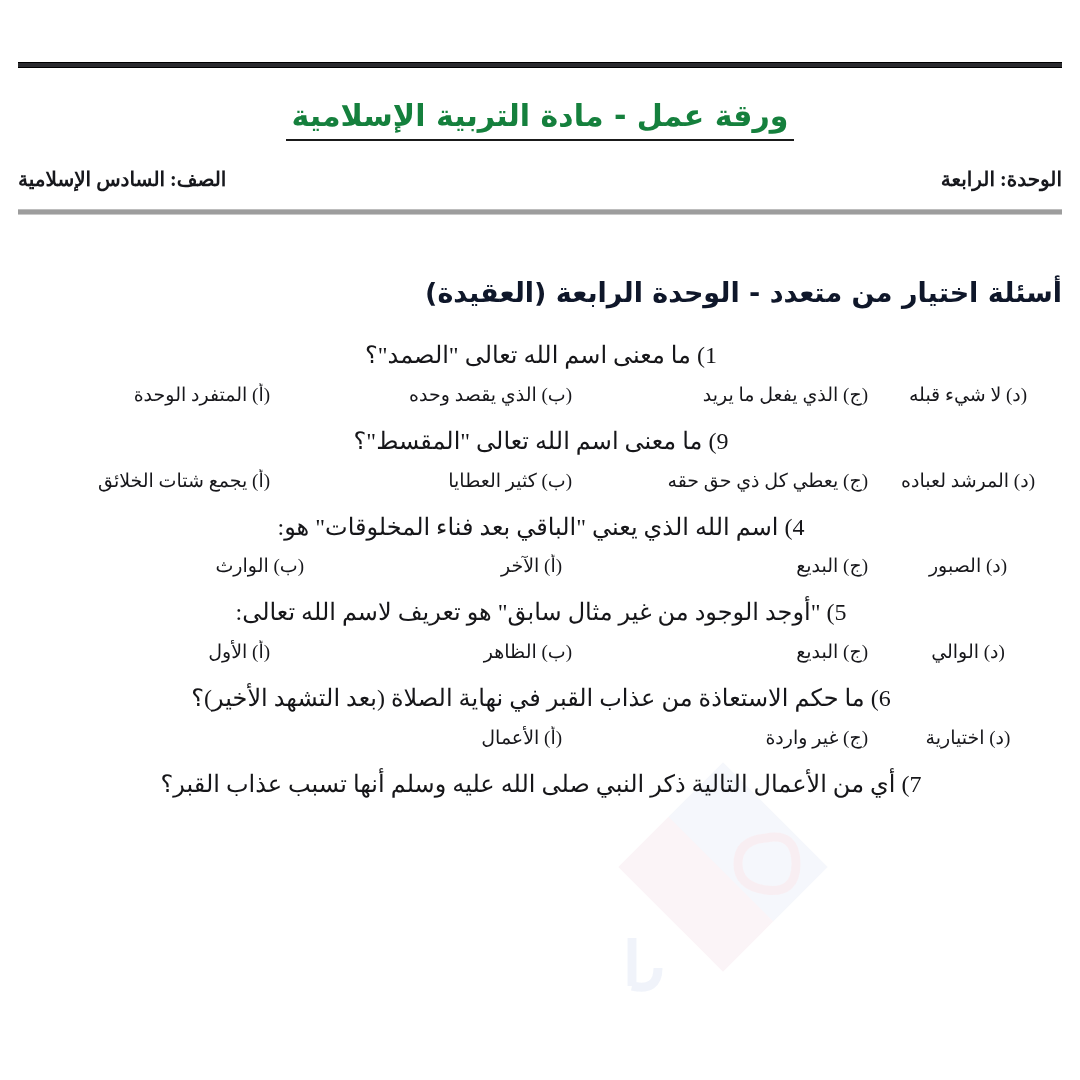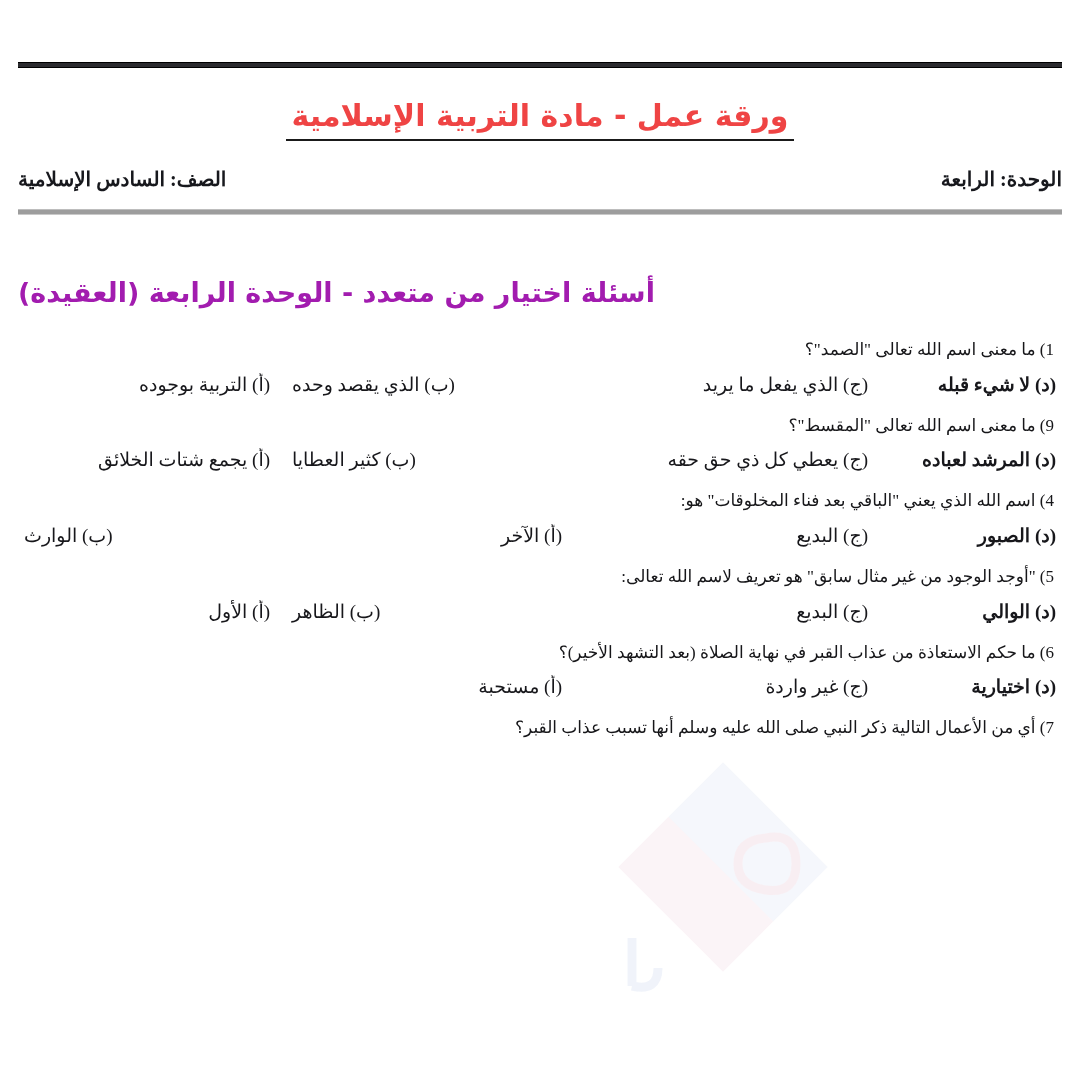--- a/index.html
+++ b/index.html
@@ -56,21 +56,21 @@
   }
 
   
   .doc-title {
     margin: 30px 0 0 0;
     text-align: center;
     font-family: "DejaVu Sans", sans-serif;
     font-weight: bold;
     font-size: 30px;
     letter-spacing: 0px;
-    color: #ef4444;
+    color: #15803d;
   }
   .doc-title .u {
     display: inline-block;
     border-bottom: 2.5px solid #1a1a1a;
     padding: 0 6px 6px 6px;
   }
 
   
   .meta-row {
     margin-top: 26px;
@@ -79,35 +79,35 @@
     align-items: baseline;
     font-size: 20px;
     font-weight: bold;
     color: #17181d;
   }
   .meta-row .meta-item { white-space: nowrap; }
 
   
   .section-heading {
     margin: 62px 0 0 0;
-    text-align: left;
+    text-align: right;
     font-family: "DejaVu Sans", sans-serif;
     font-weight: bold;
     font-size: 27px;
-    color: #a21caf;
+    color: #0f172a;
   }
 
   
   .questions { margin-top: 30px; }
 
   .q-block { margin-bottom: 18px; }
 
   .q-text {
-    text-align: right;
-    font-size: 17px;
+    text-align: center;
+    font-size: 24px;
     line-height: 1.45;
     padding-left: 10px;
     padding-right: 8px;
     color: #161619;
     white-space: nowrap;
     overflow: hidden;
   }
 
   .q-options {
     display: flex;
@@ -121,23 +121,23 @@
   }
   .q-options .opt {
     box-sizing: border-box;
     padding-left: 6px;
     padding-right: 6px;
     overflow: hidden;
     text-overflow: clip;
   }
   
   .opt.c0 { width: 268px; text-align: right; padding-right: 16px; }
-  .opt.c1 { width: 292px; text-align: left; }
+  .opt.c1 { width: 292px; text-align: right; }
   .opt.c2 { width: 296px; text-align: right; }
-  .opt.c3 { width: 188px; text-align: right; font-weight: bold; }
+  .opt.c3 { width: 188px; text-align: center; }
 
   .q-last { margin-top: 6px; }
 </style>
 </head>
 <body>
 
 <svg id="watermark" viewBox="0 0 250 250" xmlns="http://www.w3.org/2000/svg" aria-hidden="true">
   <g transform="rotate(45 125 125)">
     <rect x="48" y="48" width="154" height="154" fill="#e7ecf7" opacity="0.85"></rect>
     <rect x="48" y="128" width="154" height="74" fill="#fbe9ee" opacity="0.8"></rect>
@@ -170,21 +170,21 @@
   <h2 class="section-heading">أسئلة اختيار من متعدد - الوحدة الرابعة (العقيدة)</h2>
 
   <div class="questions">
 
     <div class="q-block">
       <div class="q-text">1) ما معنى اسم الله تعالى "الصمد"؟</div>
       <div class="q-options">
         <div class="opt c3">(د) لا شيء قبله</div>
         <div class="opt c2">(ج) الذي يفعل ما يريد</div>
         <div class="opt c1">(ب) الذي يقصد وحده</div>
-        <div class="opt c0">(أ) التربية بوجوده</div>
+        <div class="opt c0">(أ) المتفرد الوحدة</div>
       </div>
     </div>
 
 
     <div class="q-block">
       <div class="q-text">9) ما معنى اسم الله تعالى "المقسط"؟</div>
       <div class="q-options">
         <div class="opt c3">(د) المرشد لعباده</div>
         <div class="opt c2">(ج) يعطي كل ذي حق حقه</div>
         <div class="opt c1">(ب) كثير العطايا</div>
@@ -210,21 +210,21 @@
         <div class="opt c1">(ب) الظاهر</div>
         <div class="opt c0">(أ) الأول</div>
       </div>
     </div>
 
     <div class="q-block">
       <div class="q-text">6) ما حكم الاستعاذة من عذاب القبر في نهاية الصلاة (بعد التشهد الأخير)؟</div>
       <div class="q-options">
         <div class="opt c3">(د) اختيارية</div>
         <div class="opt c2">(ج) غير واردة</div>
-        <div class="opt c0">(أ) مستحبة</div>
+        <div class="opt c0">(أ) الأعمال</div>
       </div>
     </div>
 
     <div class="q-block q-last">
       <div class="q-text">7) أي من الأعمال التالية ذكر النبي صلى الله عليه وسلم أنها تسبب عذاب القبر؟</div>
     </div>
 
   </div>
 </div>
 

